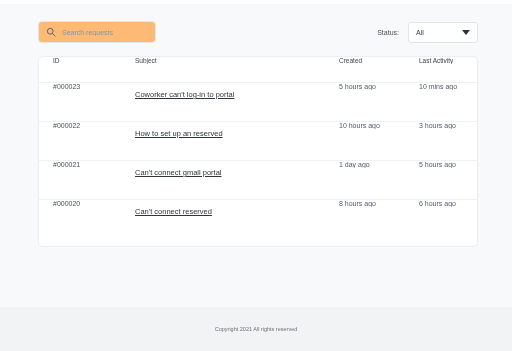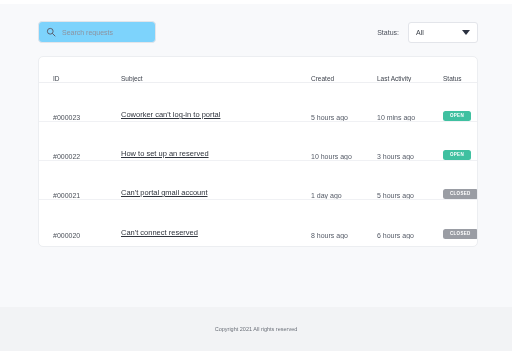--- a/index.html
+++ b/index.html
@@ -36,21 +36,21 @@
     height: 24px;
   }
   .search-box {
     position: absolute;
     left: 0;
     top: 0;
     width: 118px;
     height: 22px;
     border: 1px solid #e3e5ea;
     border-radius: 4px;
-    background: #7dd3fc;
+    background: #fdba74;
     display: flex;
     align-items: center;
     padding: 0 7px;
     box-sizing: border-box;
   }
   .search-icon {
     width: 10px;
     height: 10px;
     flex: 0 0 auto;
     margin-right: 6px;
@@ -114,25 +114,26 @@
     width: 440px;
     height: 191px;
     background: #ffffff;
     border: 1px solid #eceef1;
     border-radius: 5px;
     box-sizing: border-box;
     overflow: hidden;
   }
   .row {
     display: flex;
-    align-items: flex-end;
+    align-items: flex-start;
     height: 39px;
     padding: 0 0 0 14px;
     box-sizing: border-box;
     border-bottom: 1px solid #f0f1f4;
+    gap: 14px;
   }
   .row:last-child { border-bottom: none; }
   .row.header {
     height: 26px;
     border-bottom: 1px solid #eeeff2;
   }
   .col-id    { width: 68px; flex: 0 0 68px; }
   .col-subj  { width: 190px; flex: 0 0 190px; }
   .col-crea  { width: 66px; flex: 0 0 66px; }
   .col-last  { width: 66px; flex: 0 0 66px; }
@@ -244,21 +245,21 @@
       <div class="cell col-crea">10 hours ago</div>
       <div class="cell col-last">3 hours ago</div>
       <div class="col-stat">
         <span class="badge open">OPEN</span>
       </div>
     </div>
 
     <div class="row">
       <div class="cell id col-id">#000021</div>
       <div class="col-subj">
-        <span class="subject-link">Can't portal gmail account</span>
+        <span class="subject-link">Can't connect gmail portal</span>
       </div>
       <div class="cell col-crea">1 day ago</div>
       <div class="cell col-last">5 hours ago</div>
       <div class="col-stat">
         <span class="badge closed">CLOSED</span>
       </div>
     </div>
 
     <div class="row">
       <div class="cell id col-id">#000020</div>

